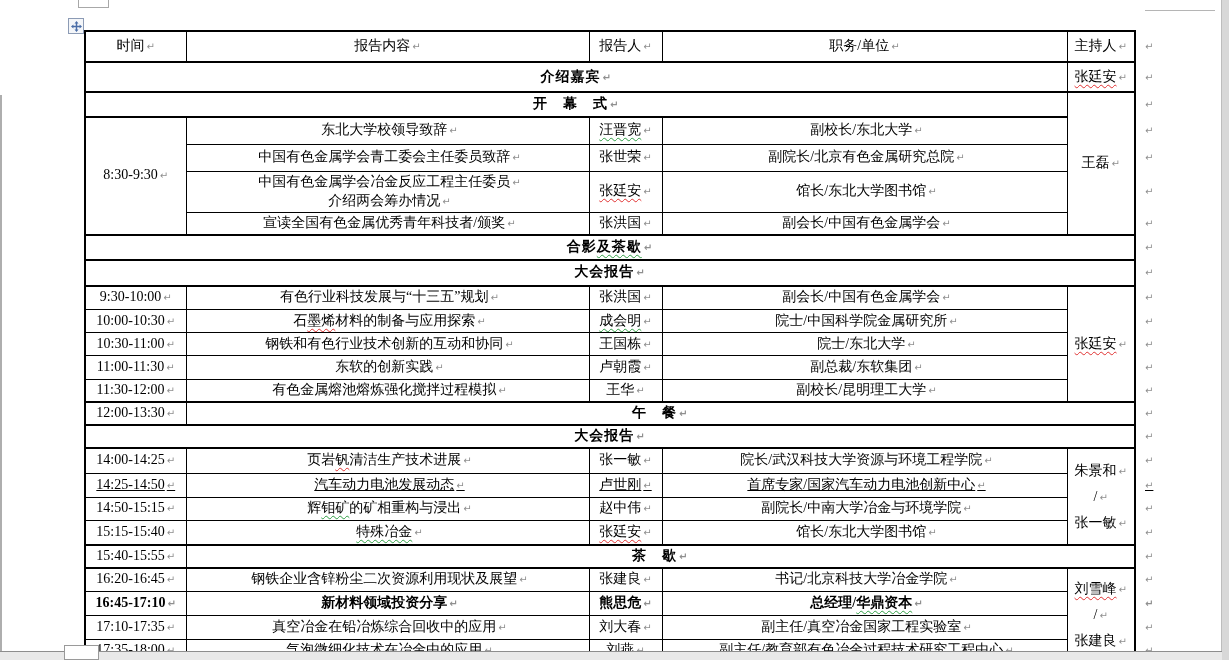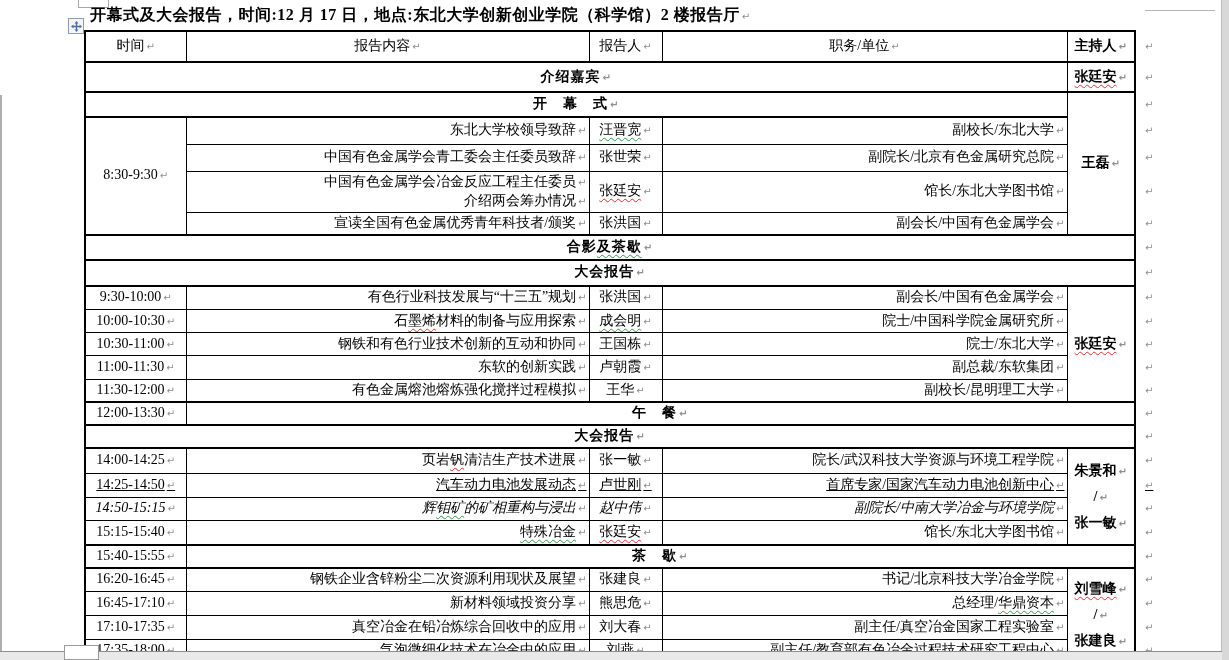--- a/index.html
+++ b/index.html
@@ -15,24 +15,24 @@
   .handle{position:absolute;left:68px;top:18px;width:14px;height:14px;background:#f4f6f9;
           border:1px solid #8c9bb5;display:flex;align-items:center;justify-content:center;cursor:move;}
   
   .doc-title{position:absolute;left:90px;top:5px;font-size:16px;font-weight:bold;letter-spacing:.5px;white-space:nowrap;}
   .doc-title .pm{font-weight:normal;}
   
   .tbl-wrap{position:absolute;left:84px;top:30px;}
   table{border-collapse:collapse;table-layout:fixed;}
   td{border:1px solid #000;vertical-align:middle;text-align:center;font-size:14px;
      padding:1px 2px;line-height:18px;overflow:hidden;}
-  td.al{text-align:right;padding-left:6px;}
+  td.al{text-align:center;padding-left:6px;}
   td.bold{font-weight:bold;letter-spacing:1px;}
   td.lb{border-left-width:2px;}
-  td.rb{border-right-width:2px;font-weight:bold;}
+  td.rb{border-right-width:2px;}
   td.bb{border-bottom-width:2px;text-align:center;}
   tr.tt>td:not(.ghost){border-top-width:2px;}
   tr.tb>td:not(.ghost){border-bottom-width:2px;}
   tr:first-child>td:not(.ghost){border-top-width:2px;}
   tr:last-child>td:not(.ghost){border-bottom-width:2px;}
   td.ghost{border:none;background:transparent;text-align:left;padding-left:7px;}
   td.host-cell{line-height:25px;}
   .pm{color:#8f8f8f;font-size:10px;font-family:"DejaVu Sans","Liberation Sans",sans-serif;
       margin-left:2px;user-select:none;}
   .wavy-red{text-decoration-line:underline;text-decoration-style:wavy;text-decoration-color:#e03131;
@@ -49,23 +49,20 @@
   <div class="top-right-line"></div>
 
   <div class="handle">
     <span style="display:flex;">
       <svg width="11" height="11" viewBox="0 0 12 12">
         <path d="M6 0 L8.2 2.6 H6.8 V5.2 H9.4 V3.8 L12 6 L9.4 8.2 V6.8 H6.8 V9.4 H8.2 L6 12 L3.8 9.4 H5.2 V6.8 H2.6 V8.2 L0 6 L2.6 3.8 V5.2 H5.2 V2.6 H3.8 Z" fill="#4a6da7"></path>
       </svg>
     </span>
   </div>
 
-  <div class="doc-title">
-    <span>开幕式及大会报告，时间:12 月 17 日，地点:东北大学创新创业学院（科学馆）2 楼报告厅</span><span class="pm">↵</span>
-  </div>
 
   <div class="tbl-wrap">
     <table>
       <colgroup>
           <col style="width: 101px;">
           <col style="width: 403px;">
           <col style="width: 73px;">
           <col style="width: 405px;">
           <col style="width: 68px;">
           <col style="width: 24px;">
@@ -175,21 +172,21 @@
             <td rowspan="4" class="rb host-cell">朱景和<span class="pm">↵</span><br>/<span class="pm">↵</span><br>张一敏<span class="pm">↵</span></td>
             <td class="ghost"><span class="pm">↵</span></td>
           </tr>
           <tr style="height: 24px; text-decoration: underline;">
             <td class="lb time-cell">14:25-14:50<span class="pm">↵</span></td>
             <td class="al topic-cell">汽车动力电池发展动态<span class="pm">↵</span></td>
             <td class="speaker-cell">卢世刚<span class="pm">↵</span></td>
             <td class="al role-cell">首席专家/国家汽车动力电池创新中心<span class="pm">↵</span></td>
             <td class="ghost"><span class="pm">↵</span></td>
           </tr>
-          <tr style="height: 23px; font-style: italic;">
+          <tr style="height: 23px;">
             <td class="lb time-cell">14:50-15:15<span class="pm">↵</span></td>
             <td class="al topic-cell">辉<span class="wavy-green">钼矿</span>的矿相重构与浸出<span class="pm">↵</span></td>
             <td class="speaker-cell">赵中伟<span class="pm">↵</span></td>
             <td class="al role-cell">副院长/中南大学冶金与环境学院<span class="pm">↵</span></td>
             <td class="ghost"><span class="pm">↵</span></td>
           </tr>
           <tr style="height: 25px;">
             <td class="lb time-cell">15:15-15:40<span class="pm">↵</span></td>
             <td class="al topic-cell"><span class="wavy-green">特殊冶金</span><span class="pm">↵</span></td>
             <td class="speaker-cell"><span class="wavy-red">张廷安</span><span class="pm">↵</span></td>
@@ -202,21 +199,21 @@
             <td class="ghost"><span class="pm">↵</span></td>
           </tr>
           <tr style="height: 23px;">
             <td class="lb time-cell">16:20-16:45<span class="pm">↵</span></td>
             <td class="al topic-cell">钢铁企业含锌粉尘二次资源利用现状及展望<span class="pm">↵</span></td>
             <td class="speaker-cell">张建良<span class="pm">↵</span></td>
             <td class="al role-cell">书记/北京科技大学冶金学院<span class="pm">↵</span></td>
             <td rowspan="4" class="rb bb host-cell"><span class="wavy-red">刘雪峰</span><span class="pm">↵</span><br>/<span class="pm">↵</span><br>张建良<span class="pm">↵</span></td>
             <td class="ghost"><span class="pm">↵</span></td>
           </tr>
-          <tr style="height: 24px;">
+          <tr style="height: 24px; font-weight: bold;">
             <td class="lb time-cell">16:45-17:10<span class="pm">↵</span></td>
             <td class="al topic-cell">新材料领域投资分享<span class="pm">↵</span></td>
             <td class="speaker-cell">熊思危<span class="pm">↵</span></td>
             <td class="al role-cell">总经理/<span class="wavy-green">华鼎资本</span><span class="pm">↵</span></td>
             <td class="ghost"><span class="pm">↵</span></td>
           </tr>
           <tr style="height: 24px;">
             <td class="lb time-cell">17:10-17:35<span class="pm">↵</span></td>
             <td class="al topic-cell">真空冶金在铅冶炼综合回收中的应用<span class="pm">↵</span></td>
             <td class="speaker-cell">刘大春<span class="pm">↵</span></td>

